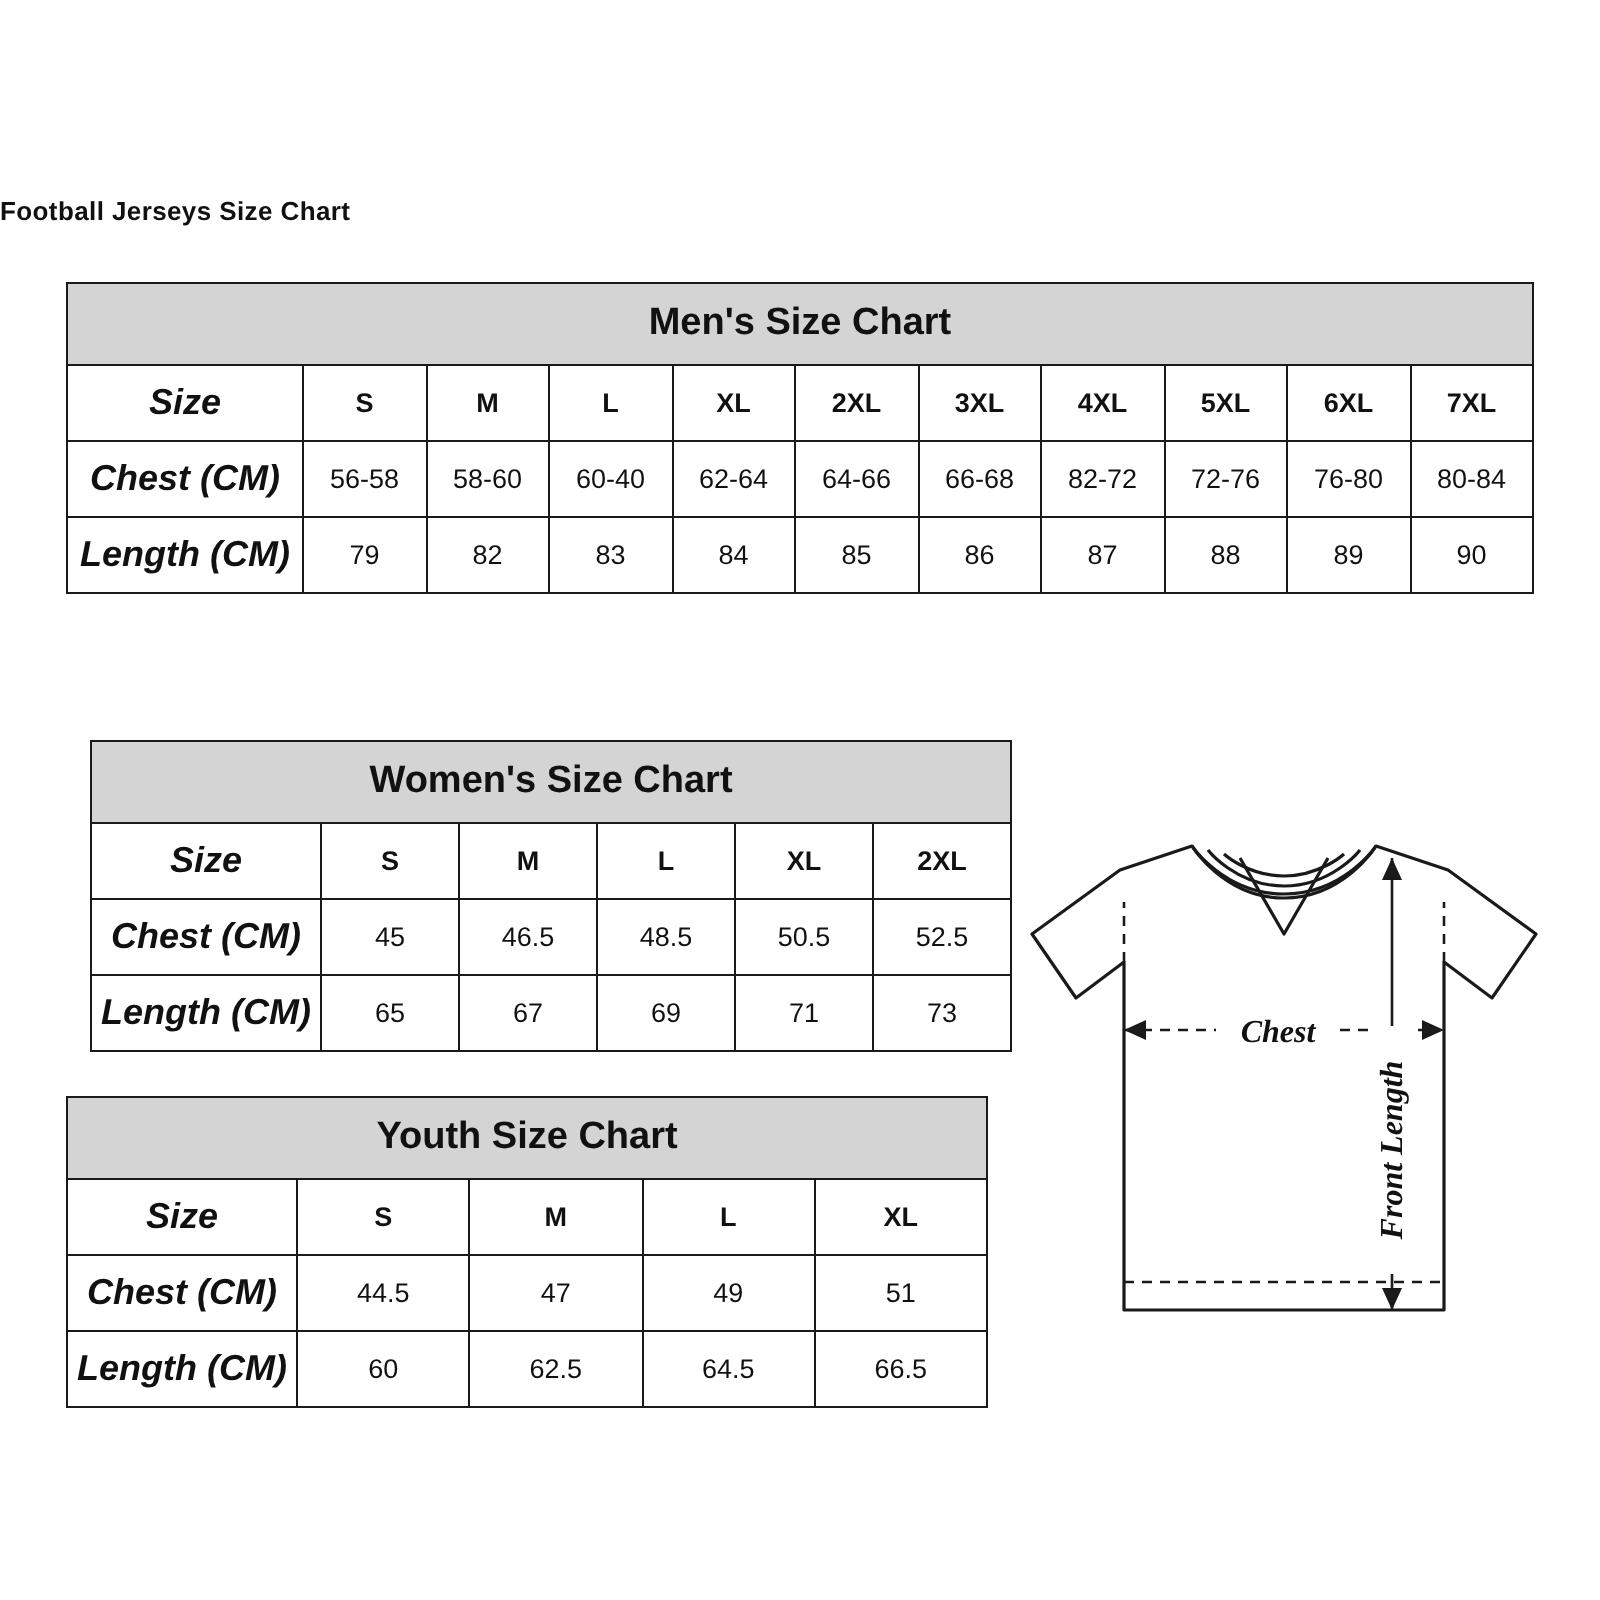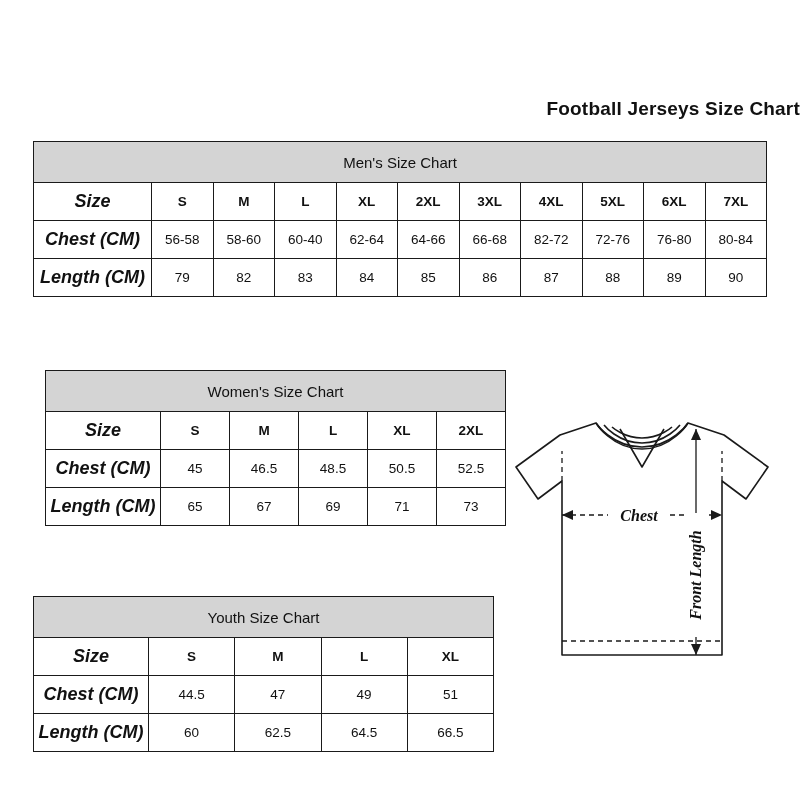--- a/index.html
+++ b/index.html
@@ -21,22 +21,22 @@
     left: 0; top: 0;
     width: 800px;
     height: 800px;
   }
 
   .title {
     position: absolute;
     left: 0;
     top: 98px;
     width: 800px;
-    text-align: right;
-    font-size: 19px;
+    text-align: left;
+    font-size: 13px;
     font-weight: bold;
     letter-spacing: 0.2px;
     color: #111;
   }
 
   table.size-table {
     border-collapse: collapse;
     table-layout: fixed;
     background: #fff;
   }
@@ -46,22 +46,22 @@
     text-align: center;
     vertical-align: middle;
     font-size: 13.5px;
     color: #111;
     padding: 0;
     height: 37px;
     font-weight: normal;
   }
   table.size-table .hdr-band {
     background: #d4d4d4;
-    font-weight: normal;
-    font-size: 15px;
+    font-weight: bold;
+    font-size: 19px;
     height: 40px;
   }
   table.size-table .row-label {
     font-weight: bold;
     font-size: 18px;
     font-style: italic;
   }
   table.size-table .col-head {
     font-weight: bold;
   }
@@ -87,21 +87,20 @@
   #womens-table { width: 460px; margin-left: 12px; }
   #womens-table col.lbl { width: 115px; }
   #womens-table col.val { width: 69px; }
 
   
   #youth-table-wrap {
     position: absolute;
     left: 33px;
     top: 548px;
     width: 460px;
-    margin-top: 48px;
   }
   #youth-table { width: 460px; }
   #youth-table col.lbl { width: 115px; }
   #youth-table col.val { width: 86.25px; }
 
   
   #shirt-diagram {
     position: absolute;
     left: 500px;
     top: 405px;

